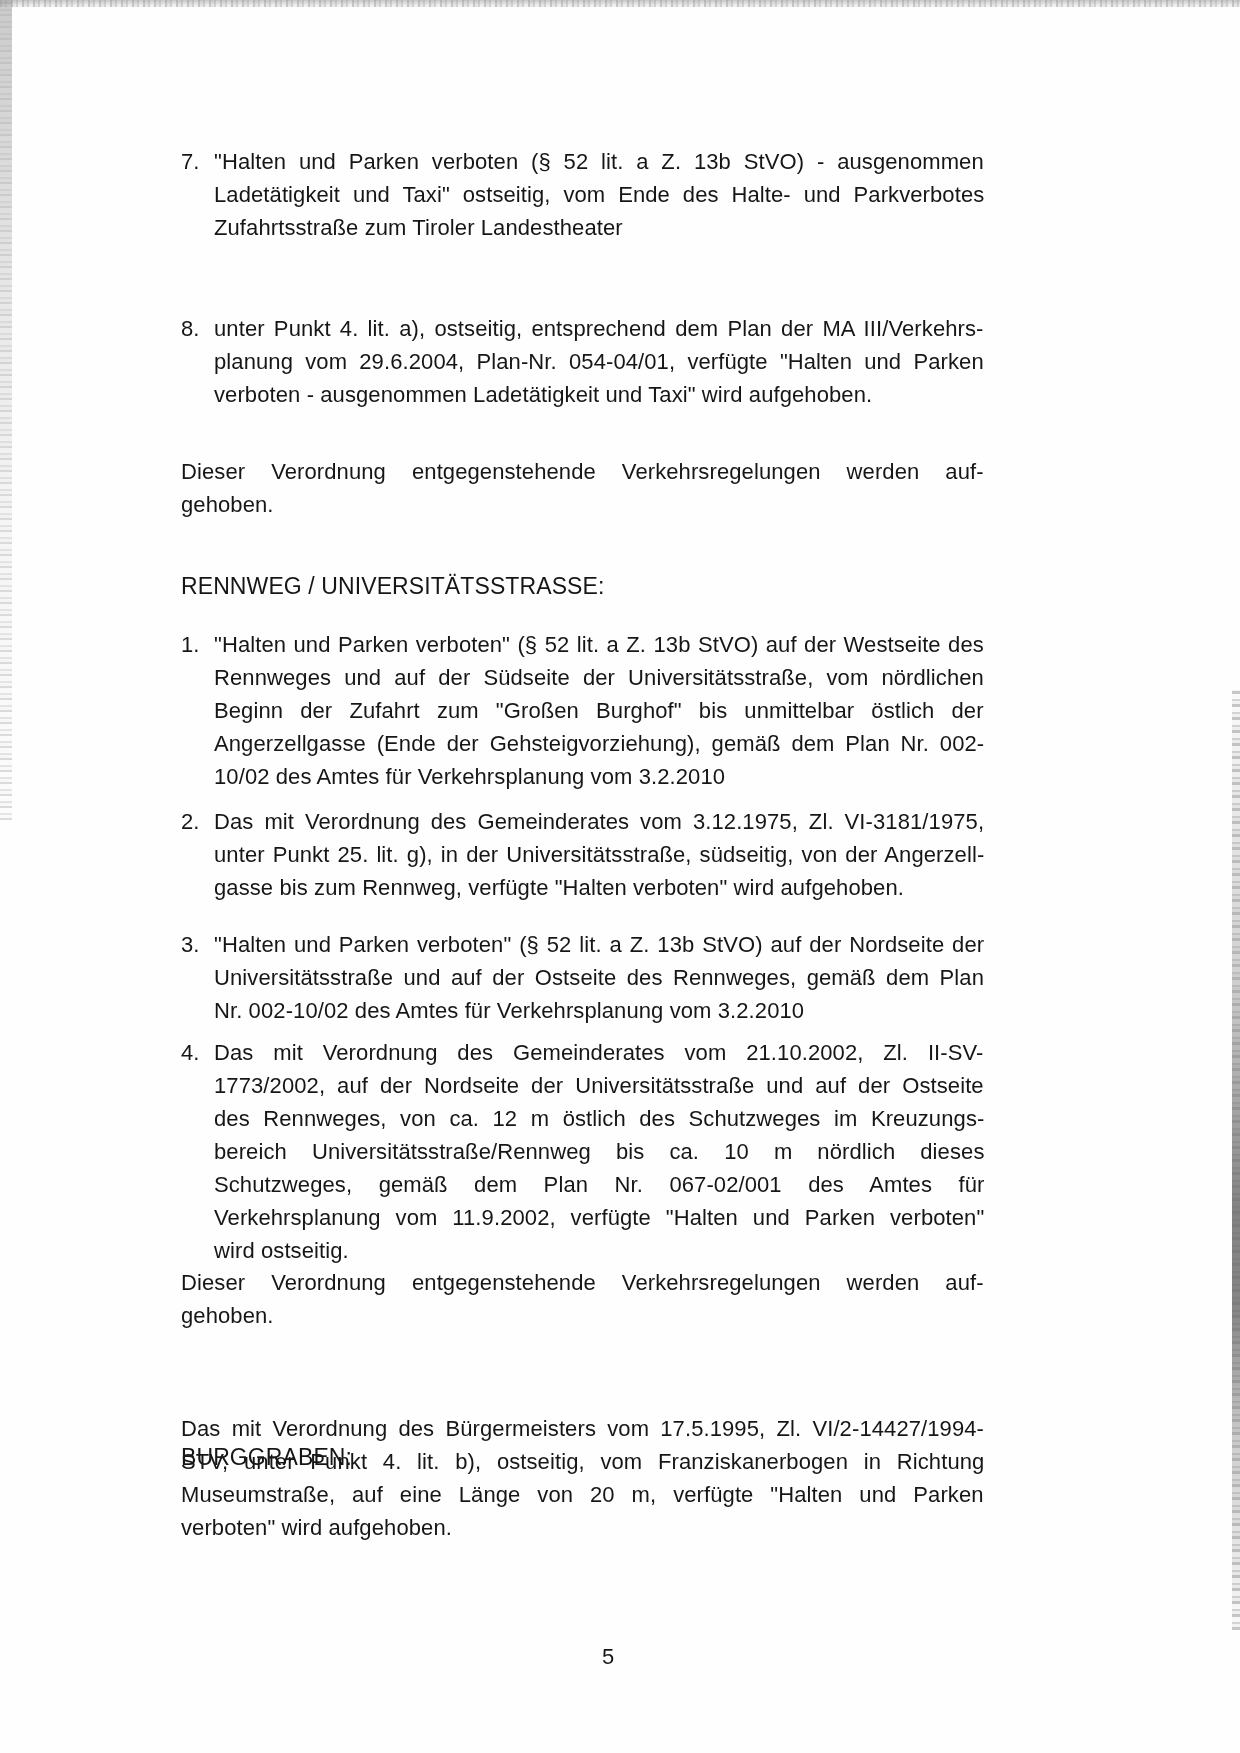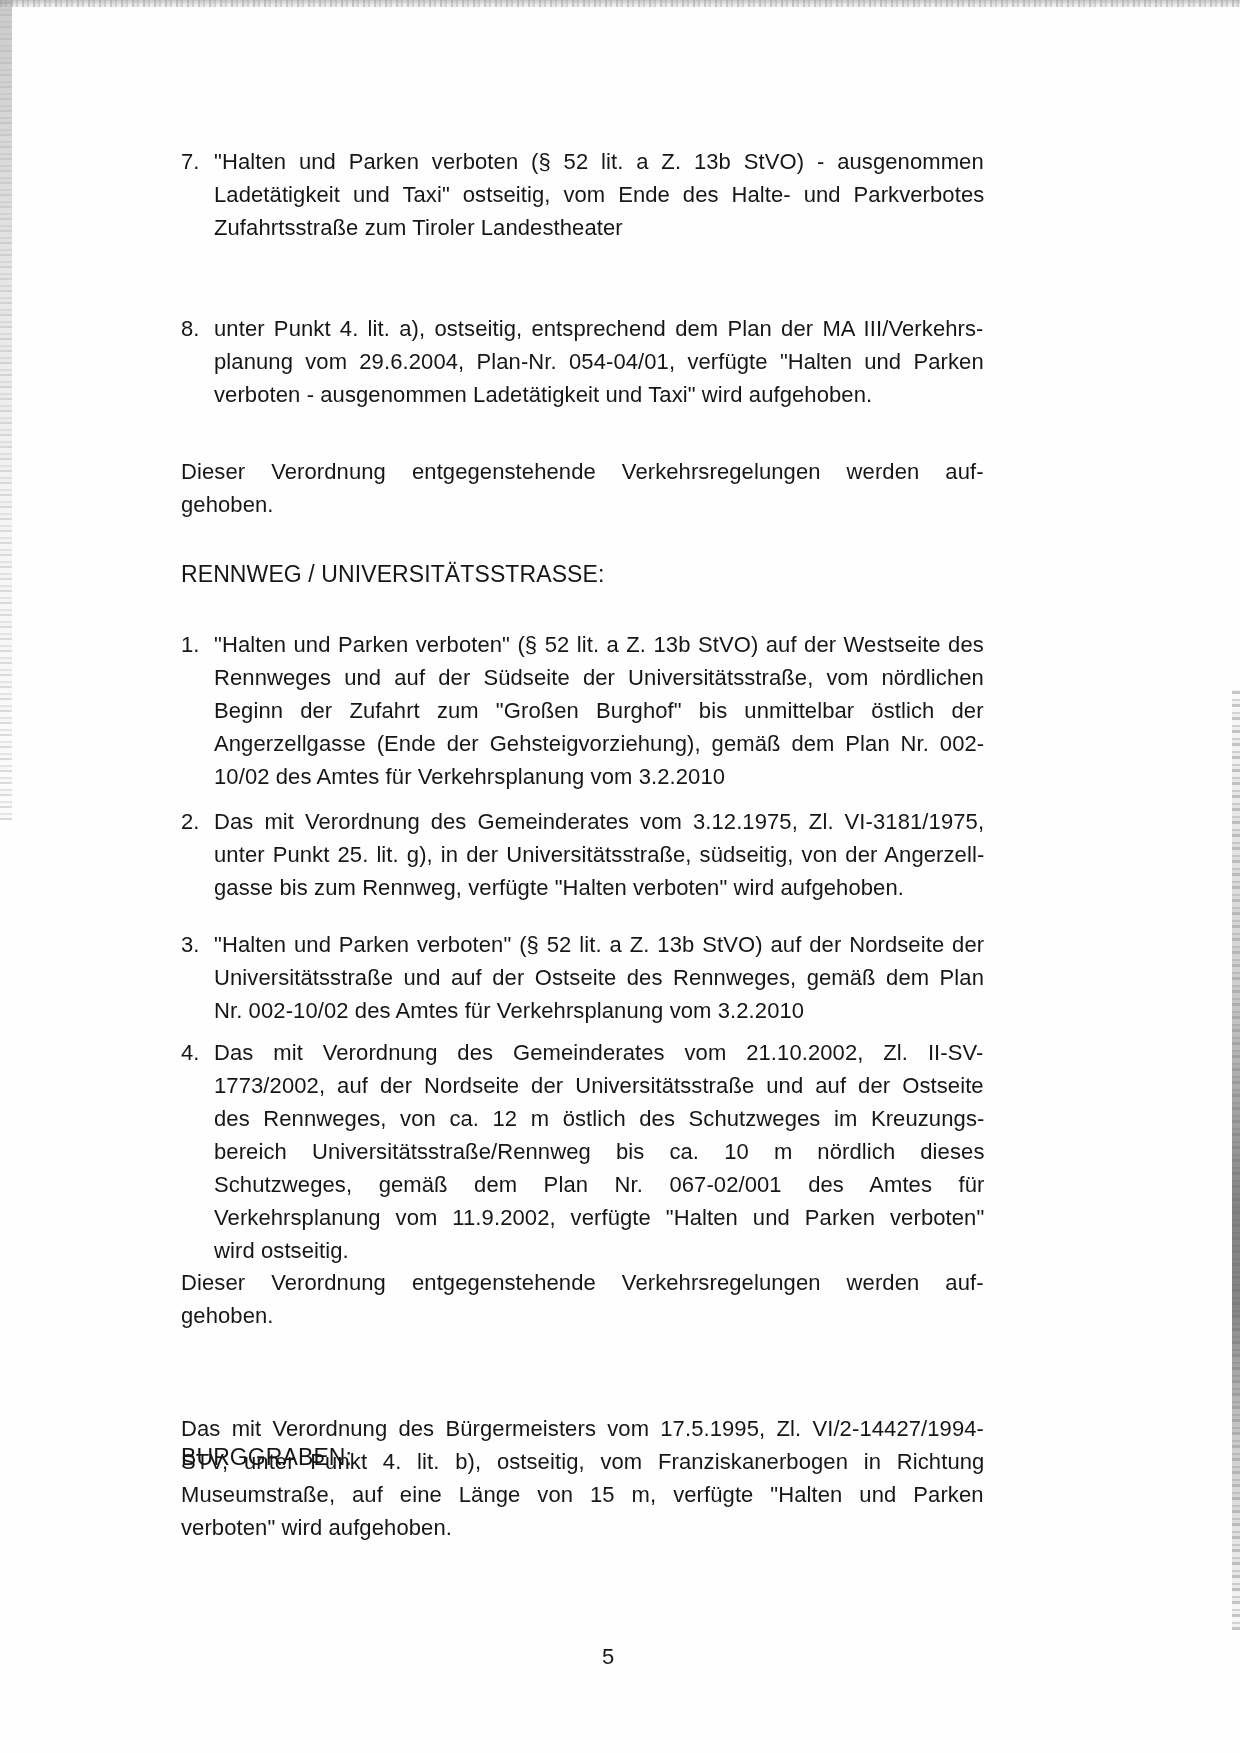--- a/index.html
+++ b/index.html
@@ -85,21 +85,21 @@
         <div class="line" style="word-spacing: 6px;"><span class="txt">planung vom 29.6.2004, Plan-Nr. 054-04/01, verfügte "Halten und Parken</span></div>
         <div class="line last"><span class="txt">verboten - ausgenommen Ladetätigkeit und Taxi" wird aufgehoben.</span></div>
       </div>
     </div>
     <div class="block paragraph" style="top: 455px;">
       <div class="body">
         <div class="line" style="word-spacing: 19.8px;"><span class="txt">Dieser Verordnung entgegenstehende Verkehrsregelungen werden auf-</span></div>
         <div class="line last"><span class="txt">gehoben.</span></div>
       </div>
     </div>
-    <div class="block heading" style="top: 558px;">RENNWEG / UNIVERSITÄTSSTRASSE:</div>
+    <div class="block heading" style="top: 570px;">RENNWEG / UNIVERSITÄTSSTRASSE:</div>
     <div class="block list-item" style="top: 628px;">
       <span class="num">1.</span>
       <div class="body">
         <div class="line" style="word-spacing: 1.21429px;"><span class="txt">"Halten und Parken verboten" (§ 52 lit. a Z. 13b StVO) auf der Westseite des</span></div>
         <div class="line" style="word-spacing: 6.875px;"><span class="txt">Rennweges und auf der Südseite der Universitätsstraße, vom nördlichen</span></div>
         <div class="line" style="word-spacing: 10.8889px;"><span class="txt">Beginn der Zufahrt zum "Großen Burghof" bis unmittelbar östlich der</span></div>
         <div class="line" style="word-spacing: 4.625px;"><span class="txt">Angerzellgasse (Ende der Gehsteigvorziehung), gemäß dem Plan Nr. 002-</span></div>
         <div class="line last"><span class="txt">10/02 des Amtes für Verkehrsplanung vom 3.2.2010</span></div>
       </div>
     </div>
@@ -135,17 +135,17 @@
       <div class="body">
         <div class="line" style="word-spacing: 19.8px;"><span class="txt">Dieser Verordnung entgegenstehende Verkehrsregelungen werden auf-</span></div>
         <div class="line last"><span class="txt">gehoben.</span></div>
       </div>
     </div>
     <div class="block heading" style="top: 1441px;">BURGGRABEN:</div>
     <div class="block paragraph" style="top: 1412px;">
       <div class="body">
         <div class="line" style="word-spacing: 5px;"><span class="txt">Das mit Verordnung des Bürgermeisters vom 17.5.1995, Zl. VI/2-14427/1994-</span></div>
         <div class="line" style="word-spacing: 9.5px;"><span class="txt">STV, unter Punkt 4. lit. b), ostseitig, vom Franziskanerbogen in Richtung</span></div>
-        <div class="line" style="word-spacing: 10.7px;"><span class="txt">Museumstraße, auf eine Länge von 15 m, verfügte "Halten und Parken</span></div>
+        <div class="line" style="word-spacing: 10.7px;"><span class="txt">Museumstraße, auf eine Länge von 20 m, verfügte "Halten und Parken</span></div>
         <div class="line last"><span class="txt">verboten" wird aufgehoben.</span></div>
       </div>
     </div>
   </div>
 
 </body></html>

